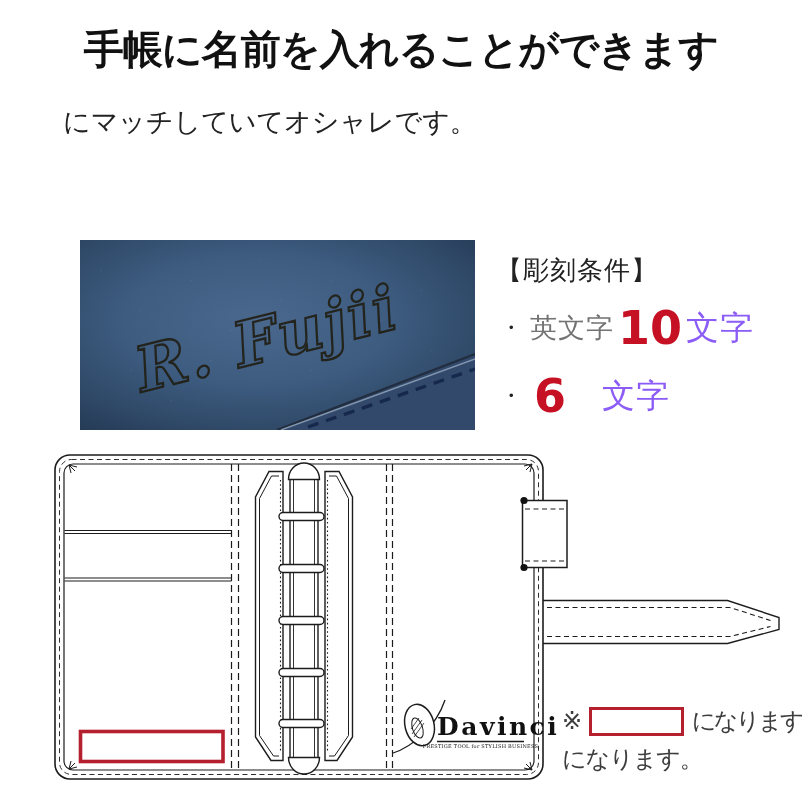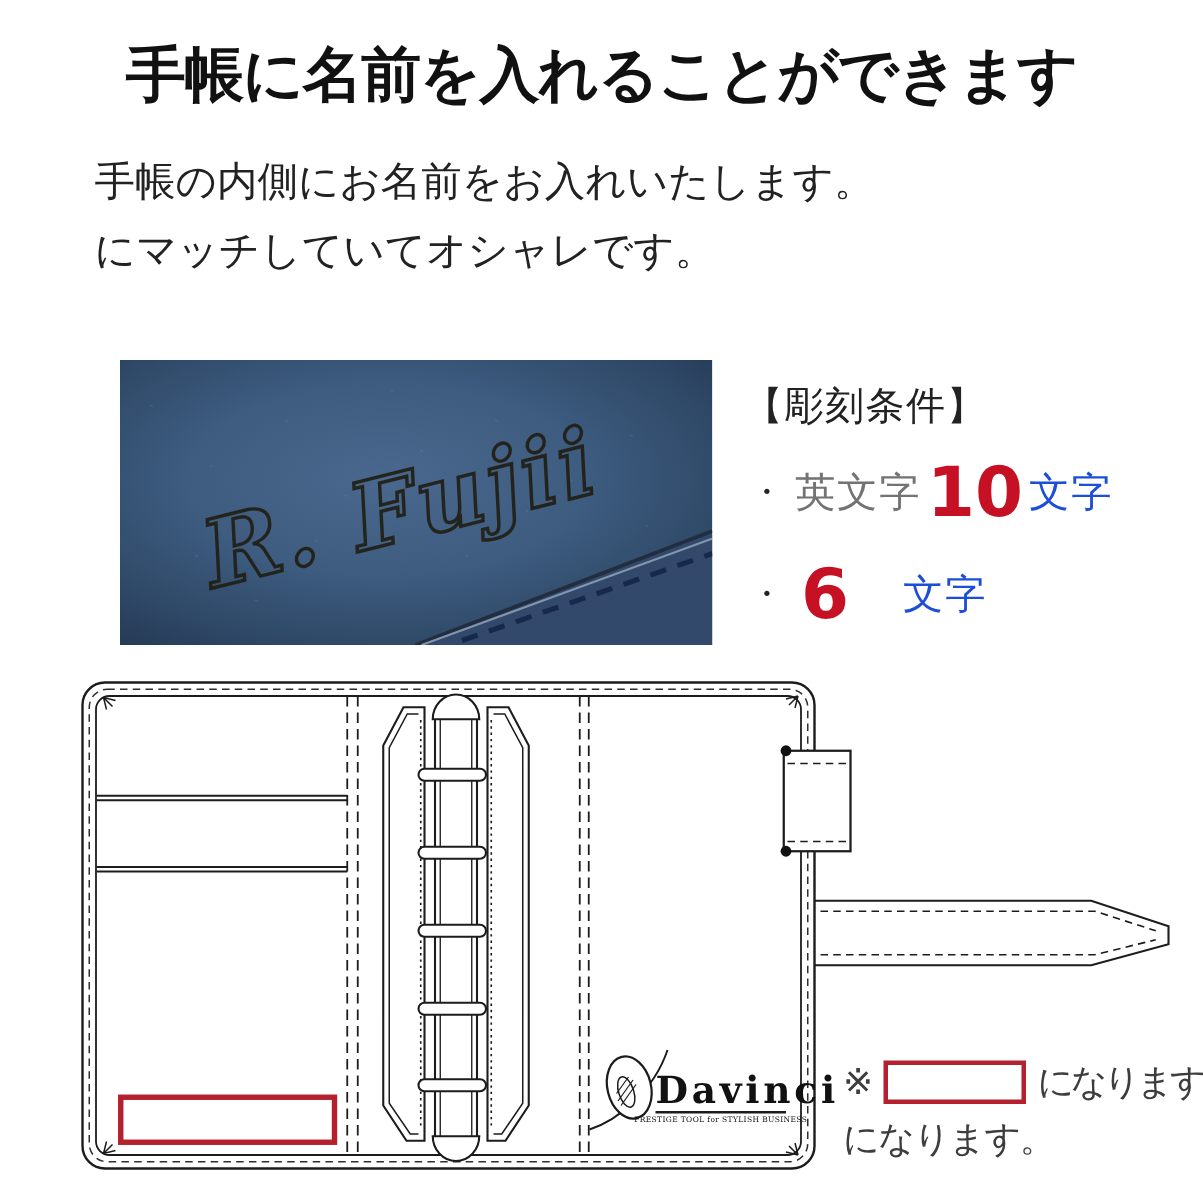--- a/index.html
+++ b/index.html
@@ -17,21 +17,21 @@
 
   .cond{position:absolute;left:496px;top:253px;width:300px;}
   .cond-heading{font-size:26px;font-weight:500;color:#222;letter-spacing:1px;}
   .cond-row{position:absolute;left:4px;display:flex;align-items:center;}
   .cond-row.r1{top:52px;}
   .cond-row.r2{top:120px;}
   .cond-bullet{font-size:22px;margin-right:8px;color:#222;}
   .cond-label{font-size:27px;color:#737373;letter-spacing:1px;}
   .cond-count{font-size:46px;font-weight:700;color:#c61023;width:64px;
               margin:0 4px;line-height:1;}
-  .cond-unit{font-size:27px;color:#1d4ed8;letter-spacing:1px;}
+  .cond-unit{font-size:33px;color:#8b5cf6;letter-spacing:1px;}
 
   .diagram{position:absolute;left:0;top:440px;}
 
   .note{position:absolute;left:562px;top:705px;width:240px;color:#3d3d3d;}
   .note-row{display:flex;align-items:center;height:32px;}
   .note-marker{font-size:24px;width:26px;}
   .note-box{display:inline-block;width:90px;height:23px;border:3px solid #b5202e;
             background:#fff;margin-left:2px;}
   .note-after{font-size:24px;letter-spacing:-2.5px;margin-left:8px;white-space:nowrap;}
   .note-line2{font-size:24px;letter-spacing:-1px;margin-top:6px;}
@@ -39,21 +39,20 @@
   svg text{font-family:"DejaVu Serif","Liberation Serif",serif;}
 </style>
 </head>
 <body>
 
 <div class="page">
 
   <div class="title serif">手帳に名前を入れることができます</div>
 
   <div class="intro serif">
-    <div>手帳の内側にお名前をお入れいたします。</div>
     <div>にマッチしていてオシャレです。</div>
   </div>
 
   <div class="photo">
     <svg width="395" height="190" viewBox="0 0 395 190">
       <defs>
         <radialGradient id="leather" cx="45%" cy="42%" r="75%">
           <stop offset="0%" stop-color="#4a688d"></stop>
           <stop offset="45%" stop-color="#3d5c80"></stop>
           <stop offset="80%" stop-color="#2e4765"></stop>

